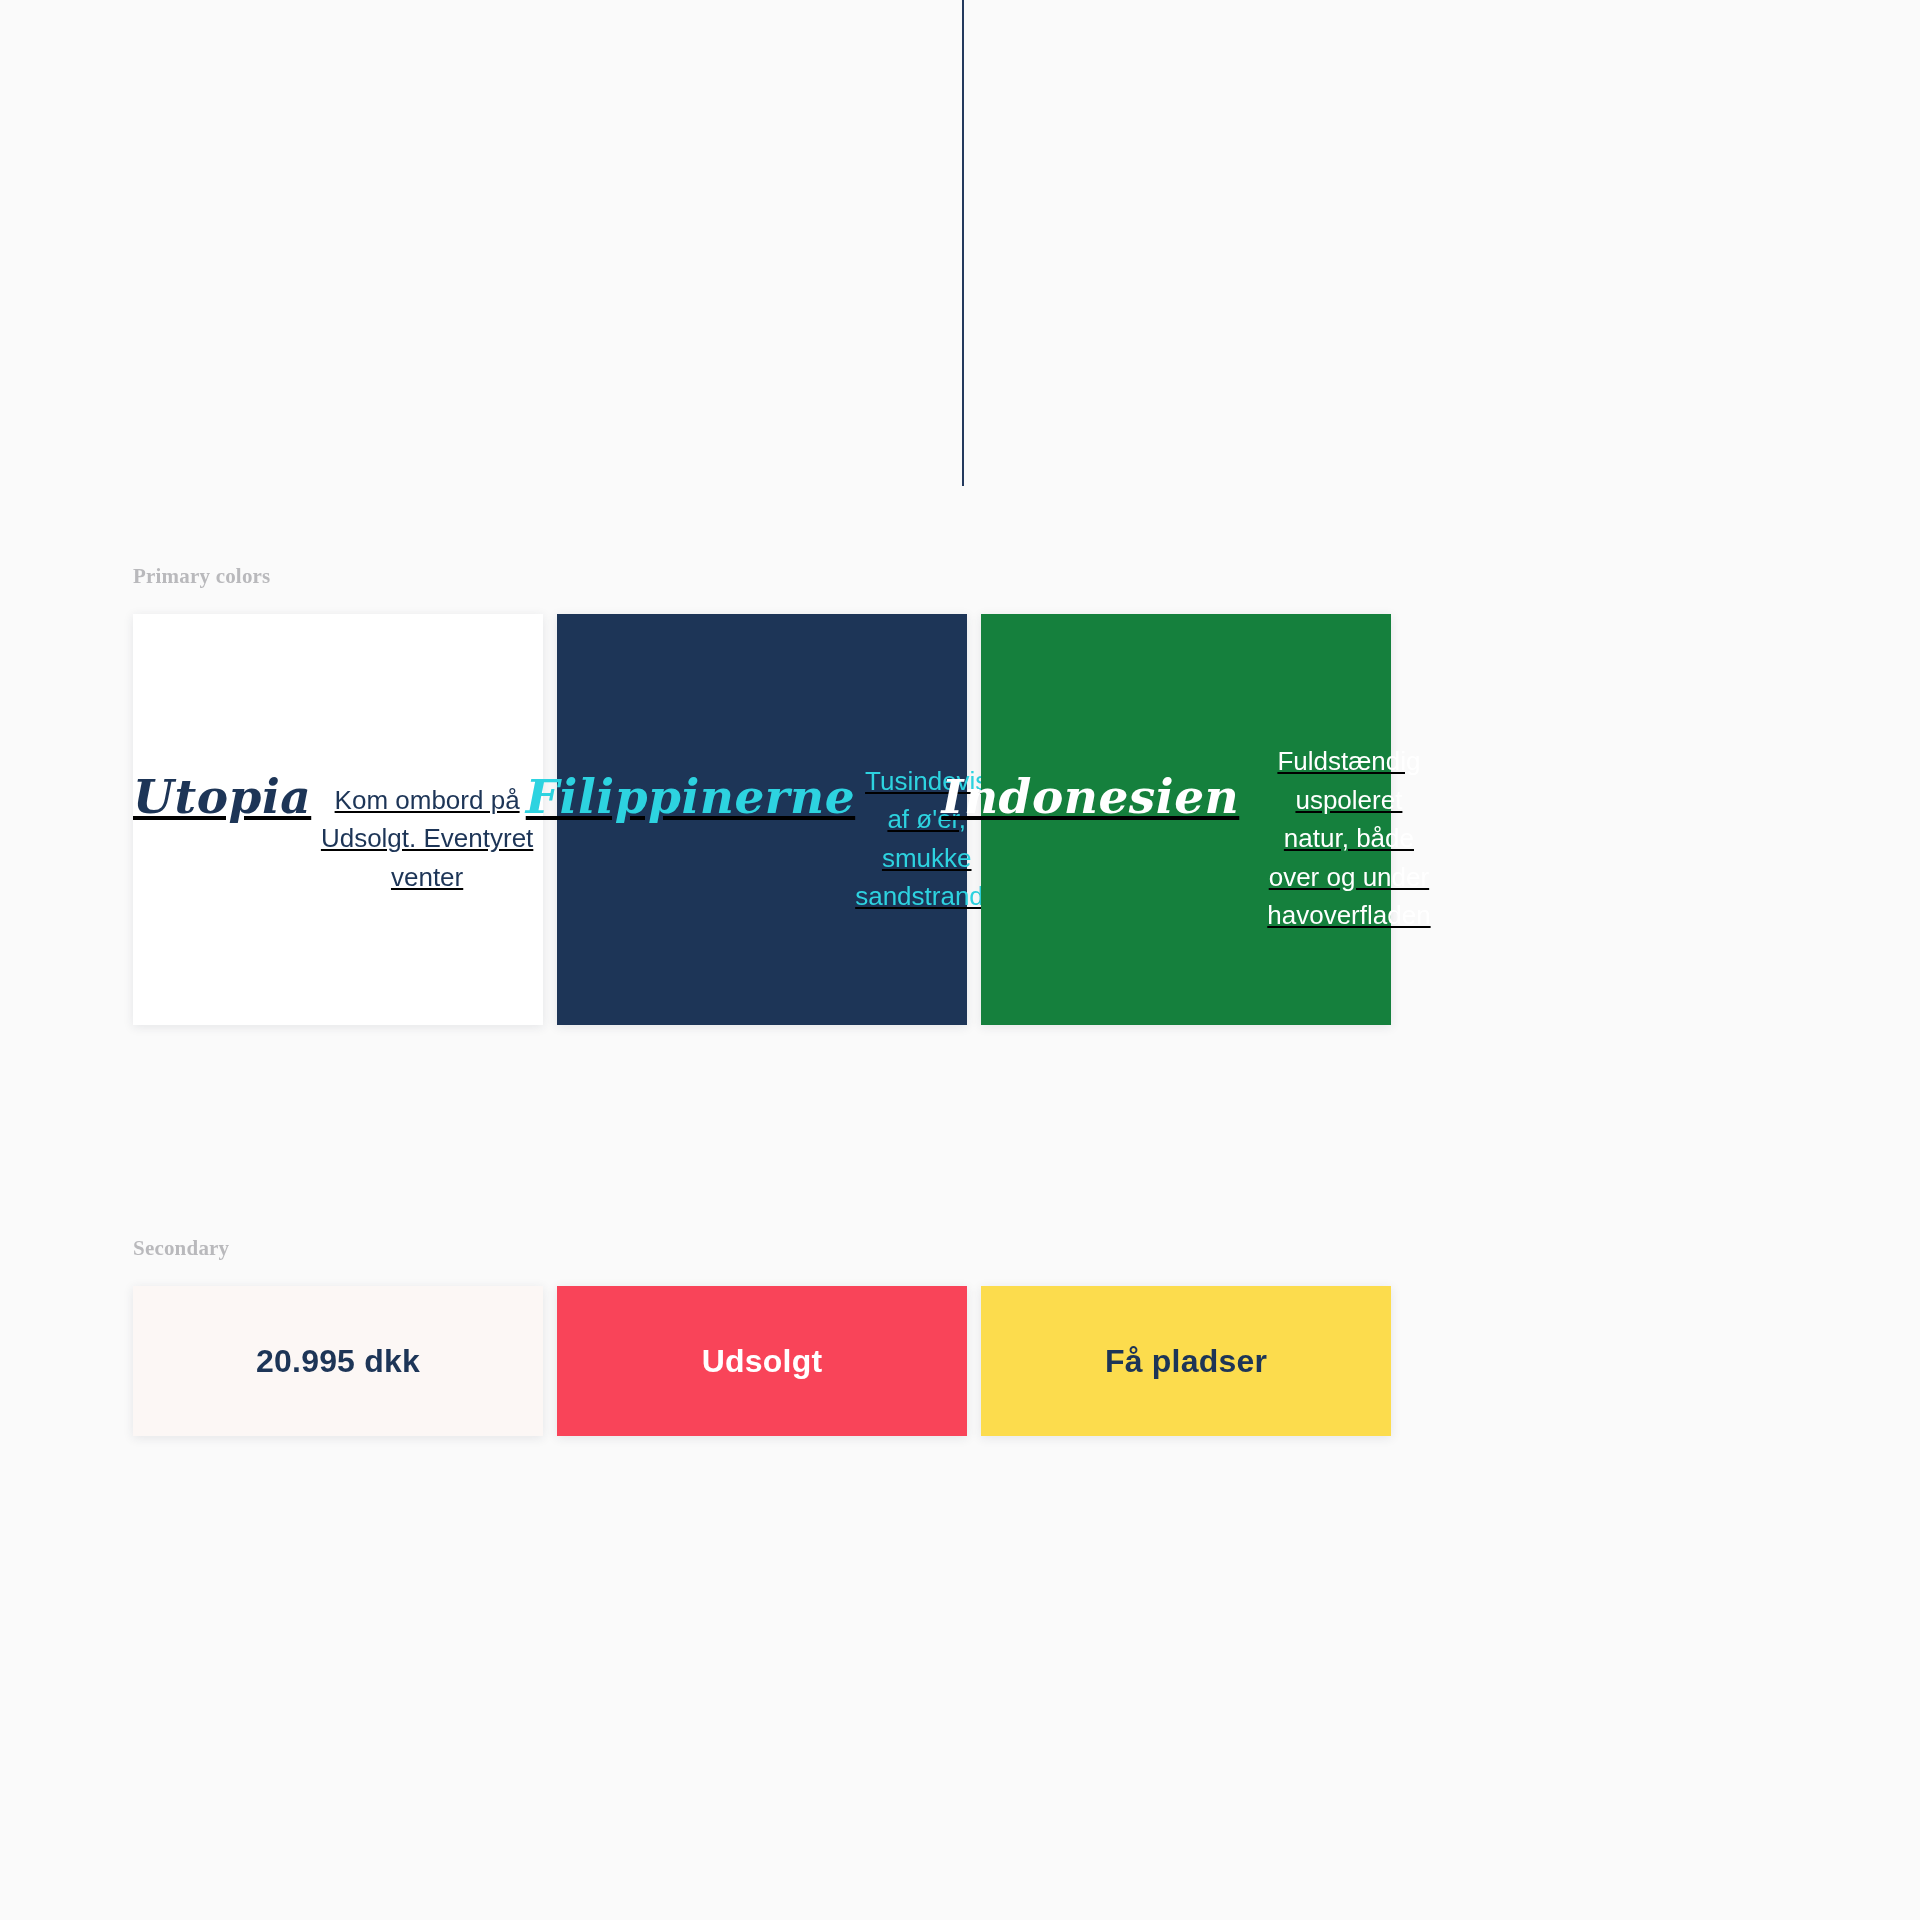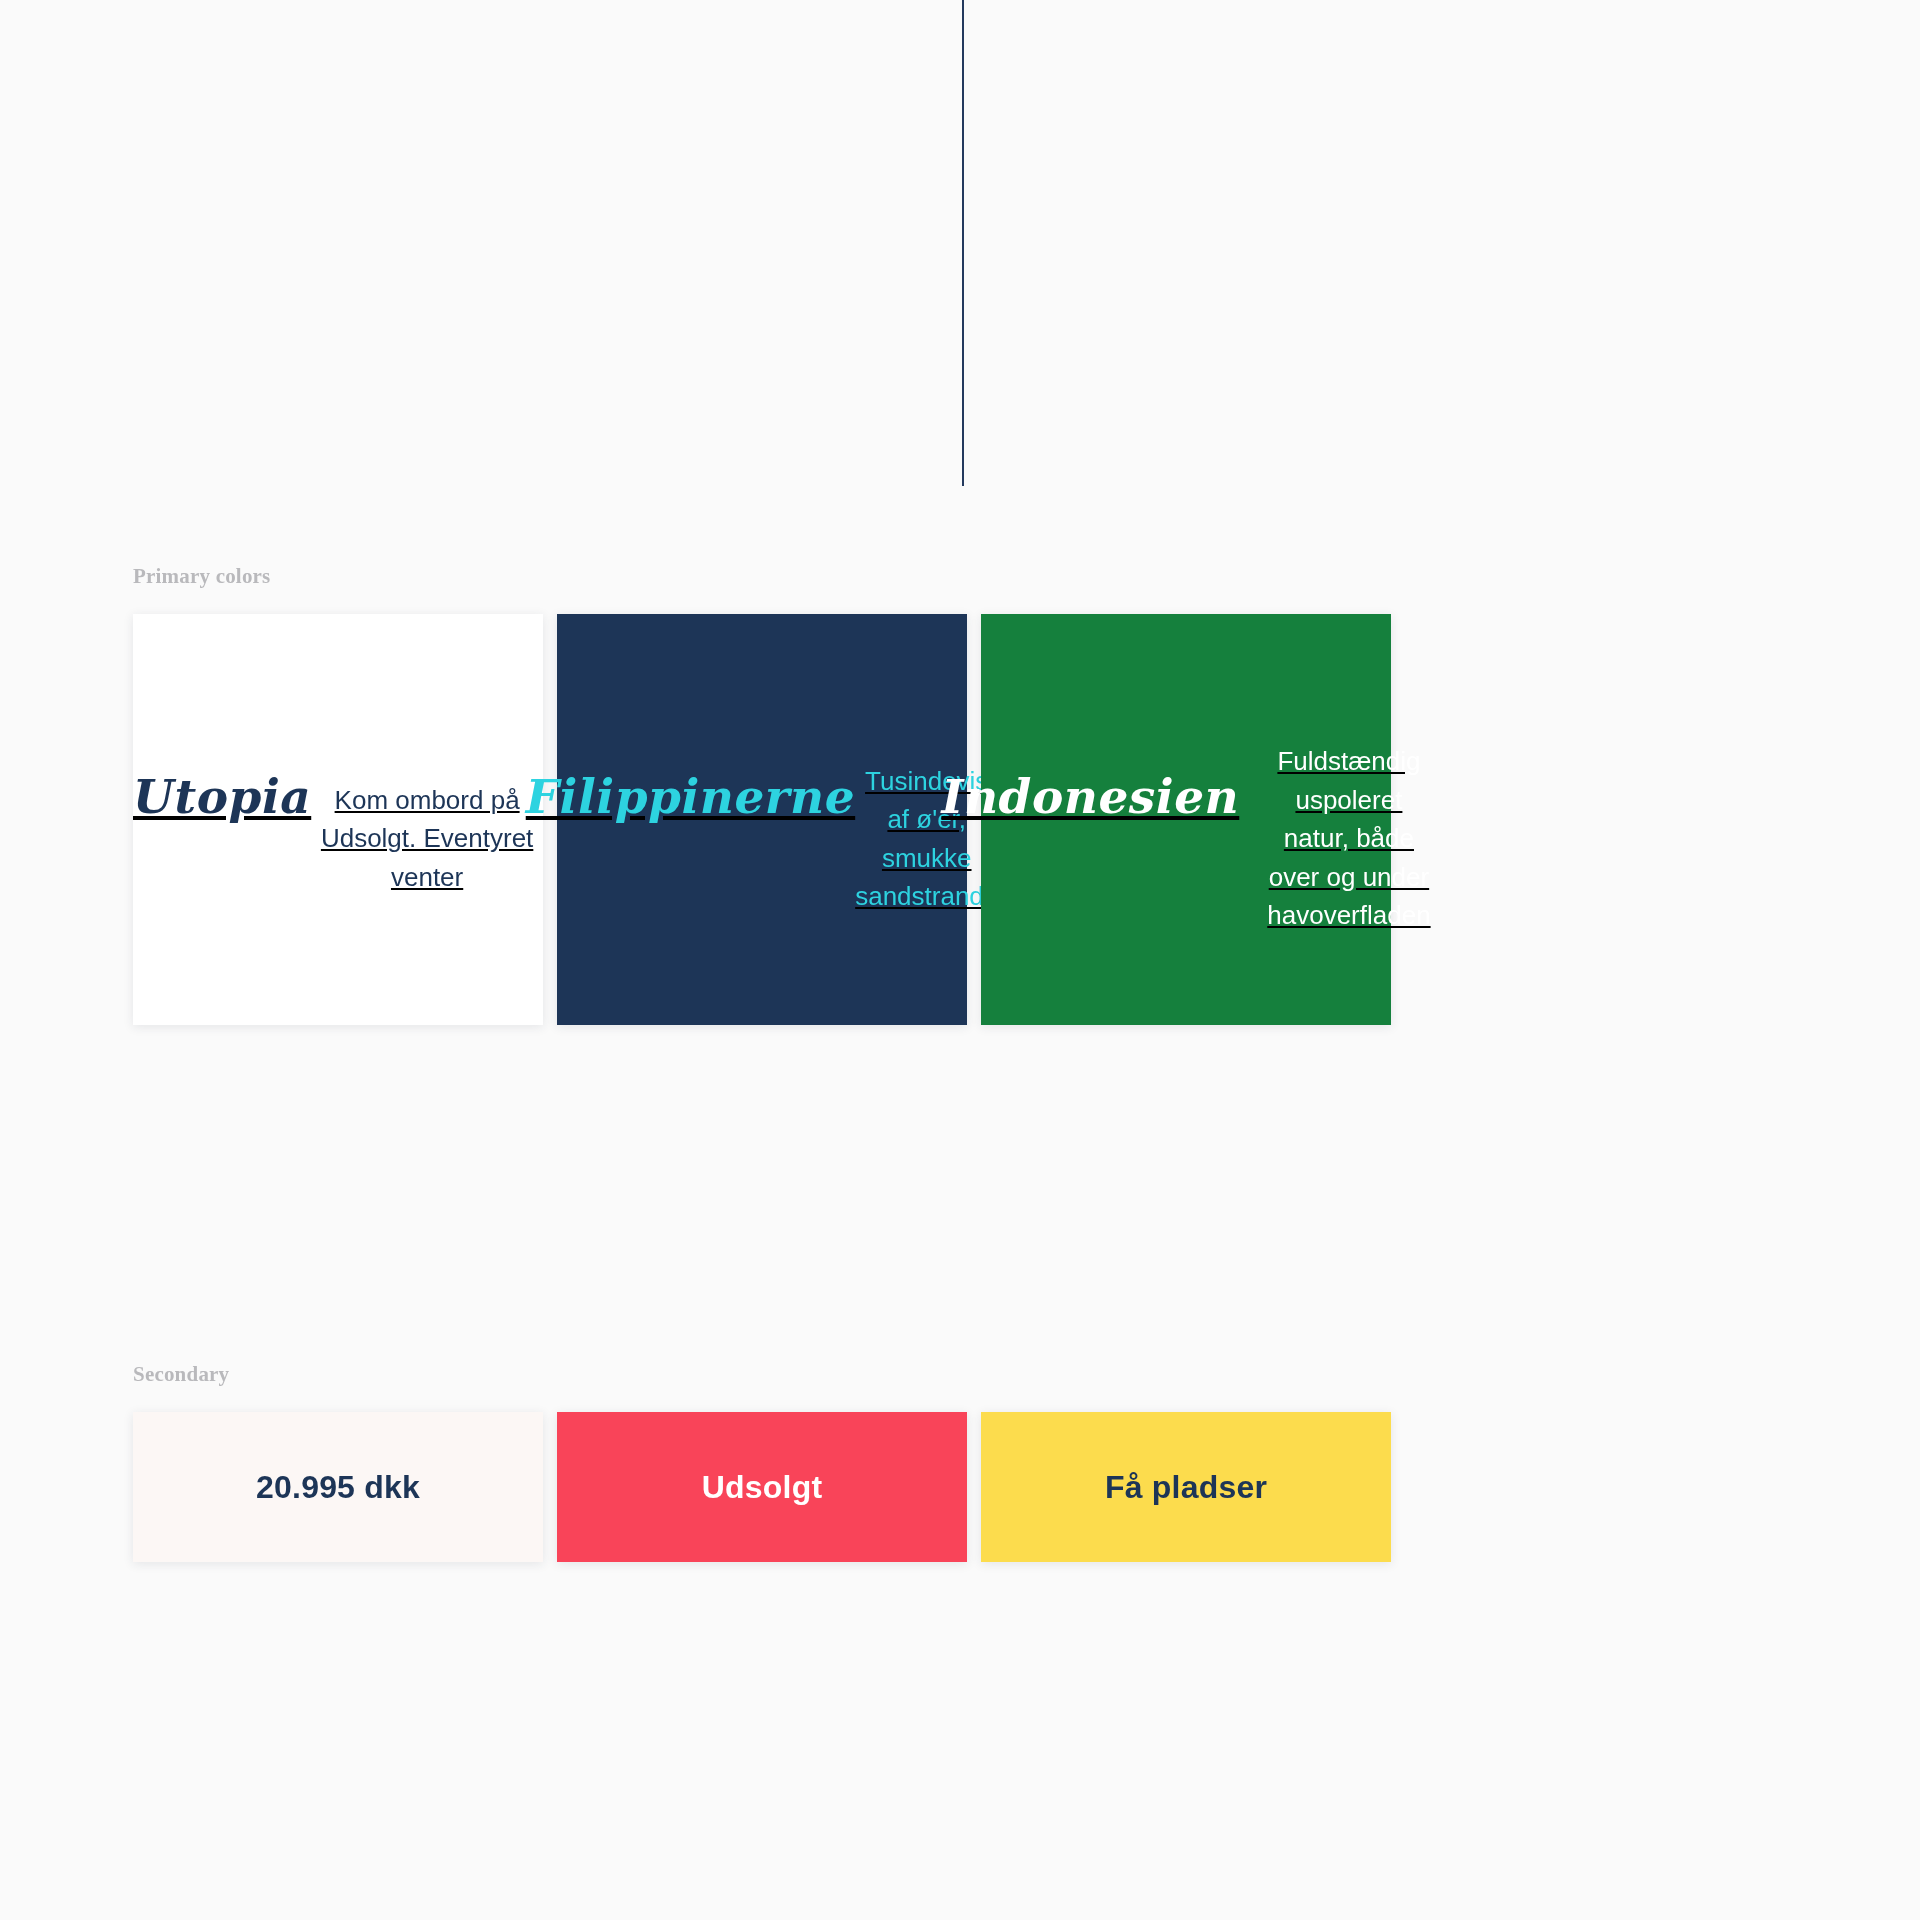--- a/index.html
+++ b/index.html
@@ -25,21 +25,21 @@
   .section-label {
     font-size:21px;
     font-weight:bold;
     letter-spacing:.2px;
     color:#b9b9bc;
     margin-left:133px;
     font-family:Liberation Serif, serif;
   }
 
   #primary-section { position:absolute; top:564px; left:0; width:1920px; }
-  #secondary-section { position:absolute; top:1362px; left:0; width:1892px; }
+  #secondary-section { position:absolute; top:1236px; left:0; width:1892px; }
 
   .swatch-row {
     display:flex;
     margin-left:133px;
     margin-top:25px;
     gap:14px;
   }
 
   
   .card {

